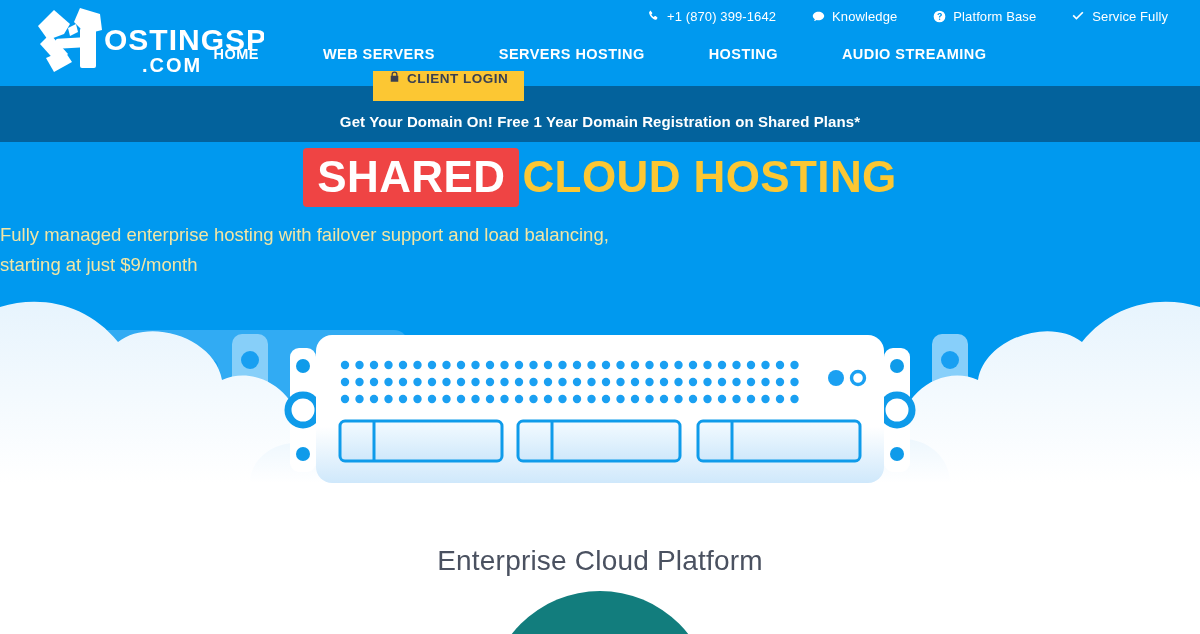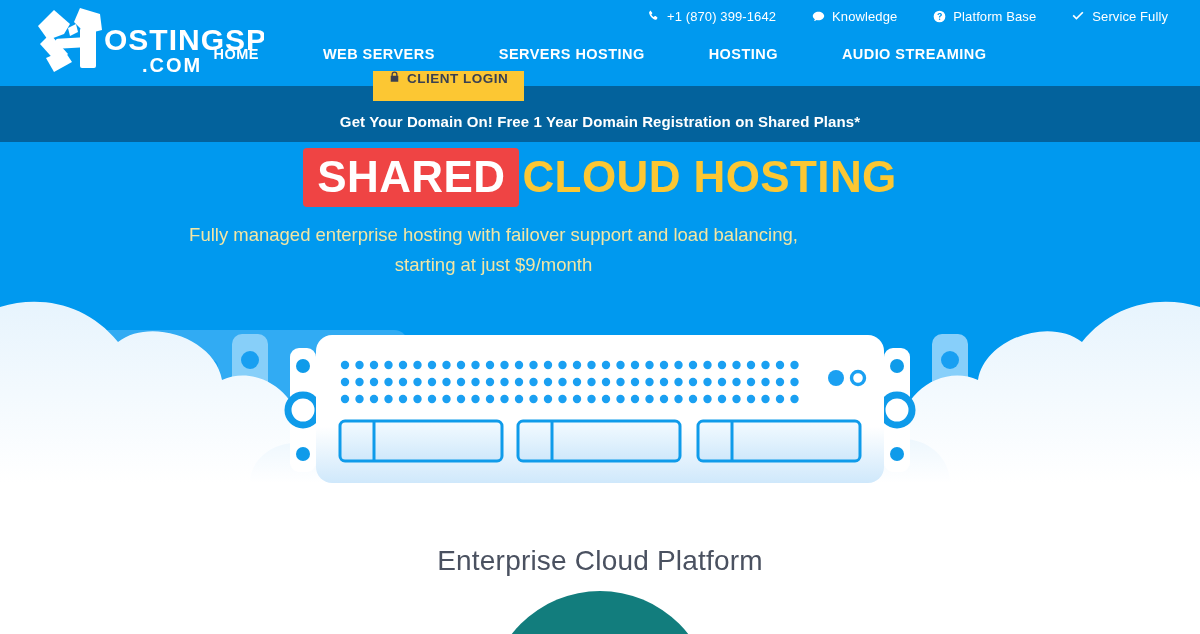--- a/index.html
+++ b/index.html
@@ -120,21 +120,21 @@
   .hl-shared {
     background: #ef4444;
     color: #ffffff;
     border-radius: 4px;
     padding: 4px 14px 6px 14px;
   }
   .hl-cloud { color: #fcc733; margin-left: 3px; }
 
   .hero-sub {
     position: absolute; top: 78px; left: 0; width: 987px;
-    text-align: center;
+    text-align: left;
     color: #f2e6a4;
     font-size: 18.5px;
     line-height: 30px;
     z-index: 6;
   }
 
   
   .art { position: absolute; left: 0; top: 0; width: 1200px; height: 341px; }
 
   

